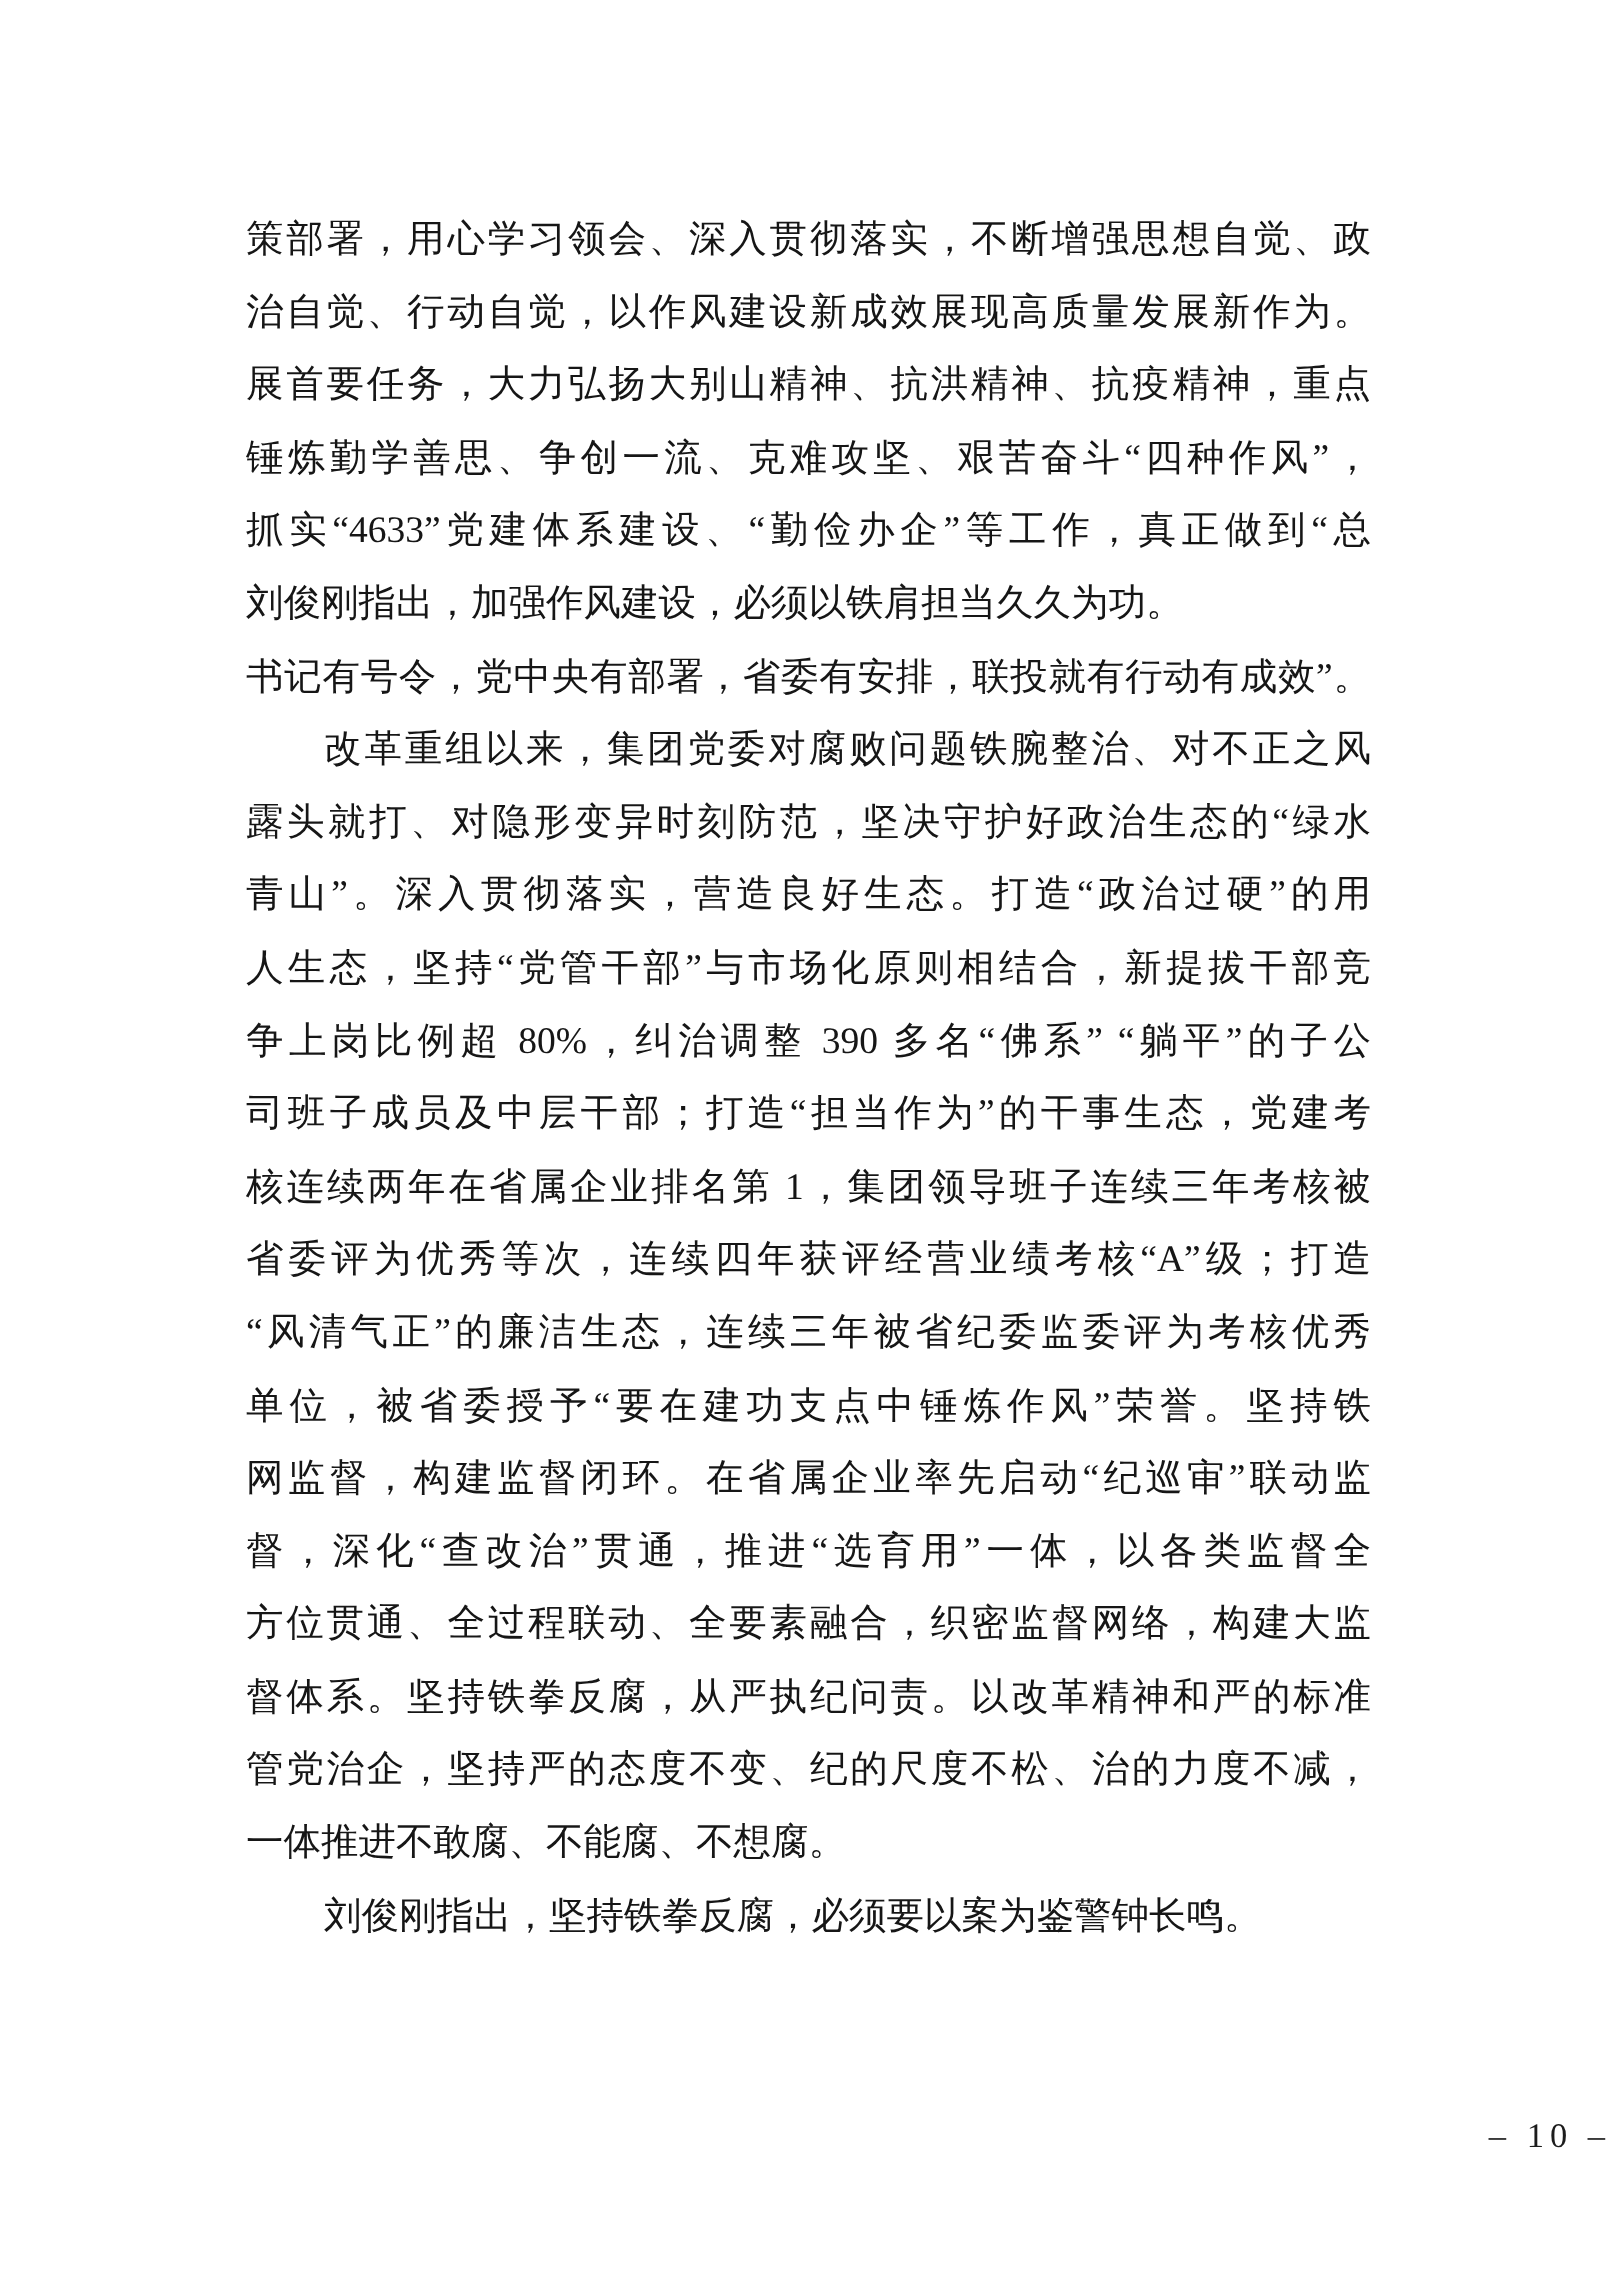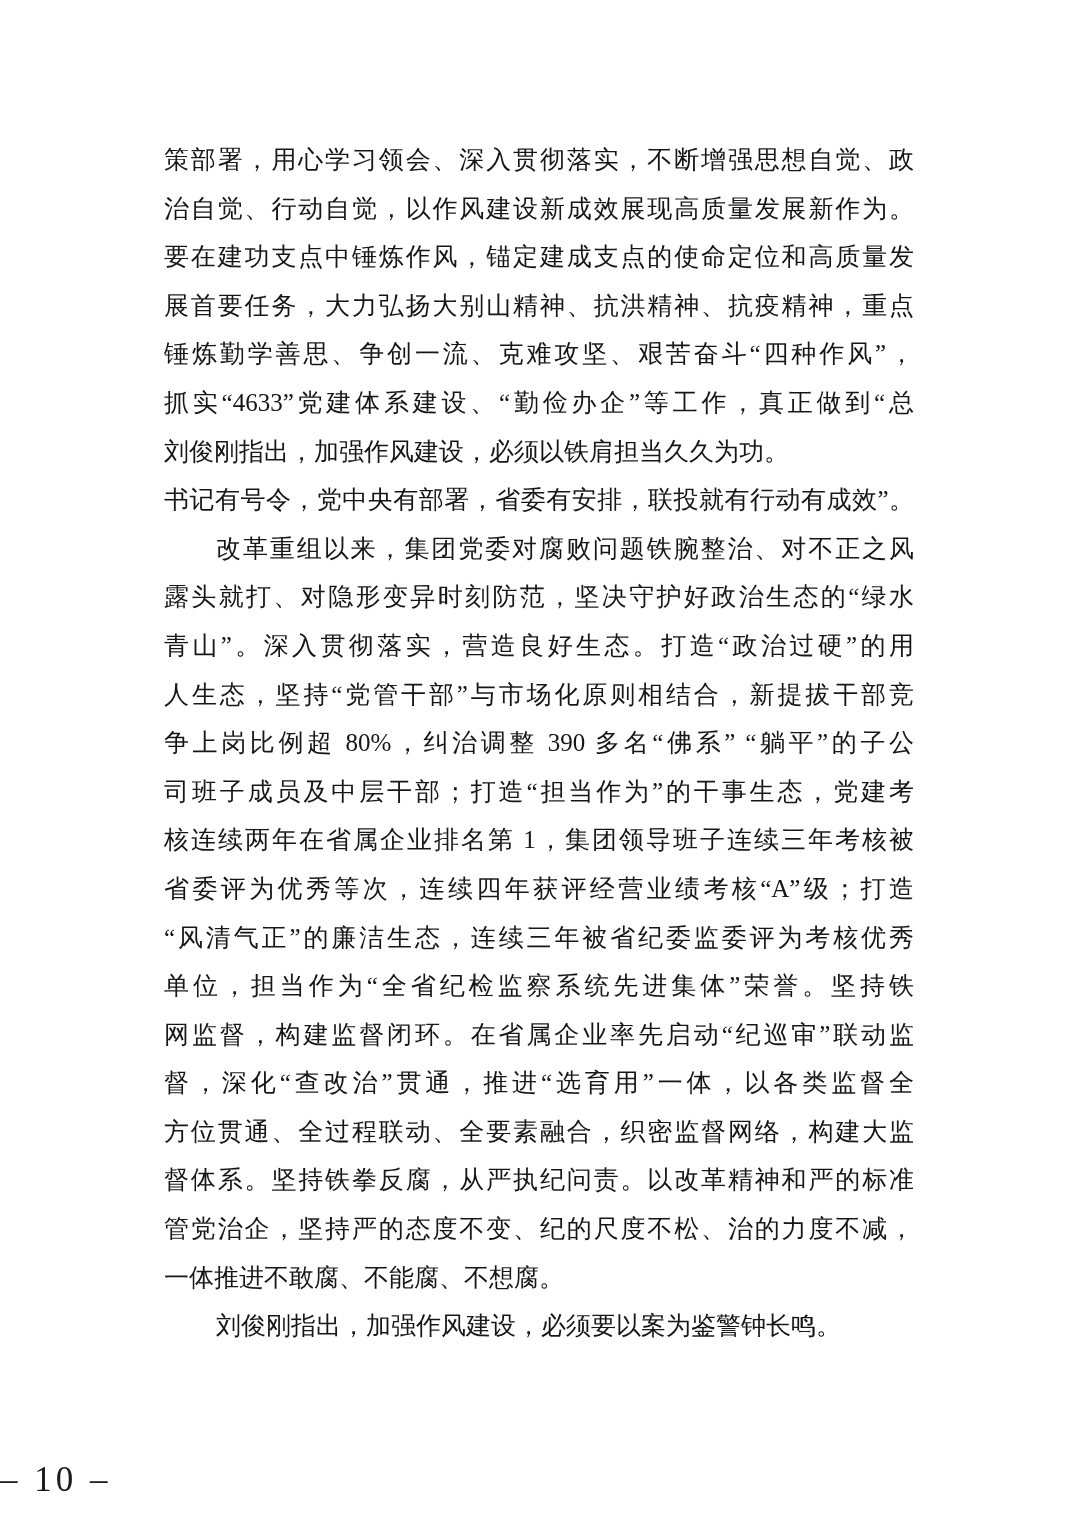--- a/index.html
+++ b/index.html
@@ -39,55 +39,54 @@
     overflow: visible;
   }
   .para-line.first-indent {
     text-indent: 52px;
   }
   .para-line.last-line {
     text-align-last: left;
   }
   .page-number {
     position: absolute;
-    top: 1464px;
+    top: 1408px;
     left: 0;
     width: 1074px;
-    text-align: left;
-    font-size: 35px;
+    text-align: right;
+    font-size: 23px;
     line-height: 32px;
     letter-spacing: 4px;
     color: #1c1c1c;
   }
 </style>
 </head>
 <body>
 
 <div class="page">
   <main class="text-block">
       <div class="para-line">策部署，用心学习领会、深入贯彻落实，不断增强思想自觉、政</div>
       <div class="para-line">治自觉、行动自觉，以作风建设新成效展现高质量发展新作为。</div>
-      <div class="para-line">要在建功支点中锤炼作风，锚定建成支点的使命定位和高质量发</div>
       <div class="para-line">展首要任务，大力弘扬大别山精神、抗洪精神、抗疫精神，重点</div>
       <div class="para-line">锤炼勤学善思、争创一流、克难攻坚、艰苦奋斗“四种作风”，</div>
       <div class="para-line">抓实“4633”党建体系建设、“勤俭办企”等工作，真正做到“总</div>
       <div class="para-line last-line">刘俊刚指出，加强作风建设，必须以铁肩担当久久为功。</div>
       <div class="para-line">书记有号令，党中央有部署，省委有安排，联投就有行动有成效”。</div>
       <div class="para-line first-indent">改革重组以来，集团党委对腐败问题铁腕整治、对不正之风</div>
       <div class="para-line">露头就打、对隐形变异时刻防范，坚决守护好政治生态的“绿水</div>
       <div class="para-line">青山”。深入贯彻落实，营造良好生态。打造“政治过硬”的用</div>
       <div class="para-line">人生态，坚持“党管干部”与市场化原则相结合，新提拔干部竞</div>
       <div class="para-line">争上岗比例超 80%，纠治调整 390 多名“佛系” “躺平”的子公</div>
       <div class="para-line">司班子成员及中层干部；打造“担当作为”的干事生态，党建考</div>
       <div class="para-line">核连续两年在省属企业排名第 1，集团领导班子连续三年考核被</div>
       <div class="para-line">省委评为优秀等次，连续四年获评经营业绩考核“A”级；打造</div>
       <div class="para-line">“风清气正”的廉洁生态，连续三年被省纪委监委评为考核优秀</div>
-      <div class="para-line">单位，担当作为“全省纪检监察系统先进集体”荣誉。坚持铁</div>
+      <div class="para-line">单位，被省委授予“要在建功支点中锤炼作风”荣誉。坚持铁</div>
       <div class="para-line">网监督，构建监督闭环。在省属企业率先启动“纪巡审”联动监</div>
       <div class="para-line">督，深化“查改治”贯通，推进“选育用”一体，以各类监督全</div>
       <div class="para-line">方位贯通、全过程联动、全要素融合，织密监督网络，构建大监</div>
       <div class="para-line">督体系。坚持铁拳反腐，从严执纪问责。以改革精神和严的标准</div>
       <div class="para-line">管党治企，坚持严的态度不变、纪的尺度不松、治的力度不减，</div>
       <div class="para-line last-line">一体推进不敢腐、不能腐、不想腐。</div>
-      <div class="para-line first-indent last-line">刘俊刚指出，加强作风建设，必须要以案为鉴警钟长鸣。</div>
+      <div class="para-line first-indent last-line">刘俊刚指出，坚持铁拳反腐，必须要以案为鉴警钟长鸣。</div>
     </main>
   <footer class="page-number">– 10 –</footer>
 </div>
 
 </body></html>

